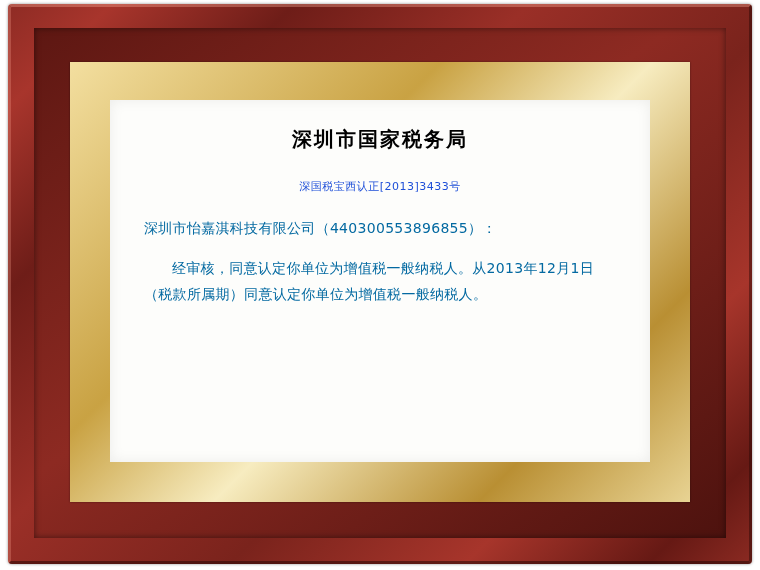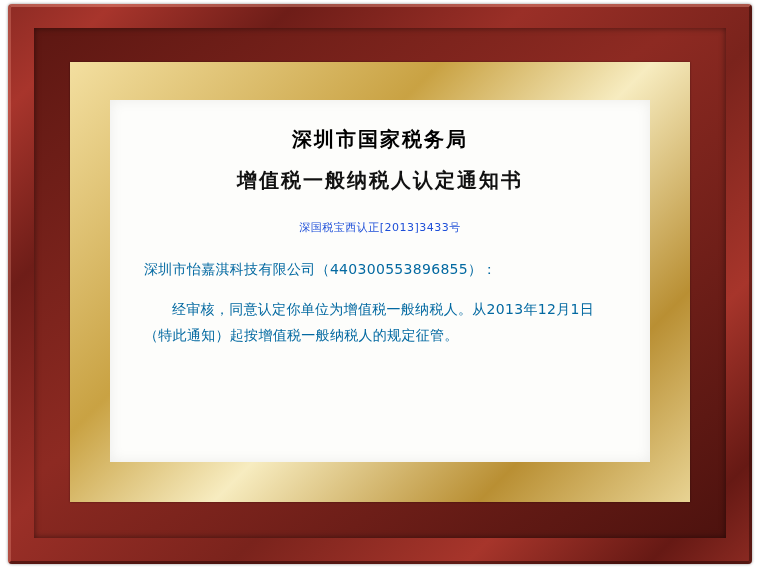--- a/index.html
+++ b/index.html
@@ -127,28 +127,27 @@
 <div class="frame-outer">
   <div class="frame-bevel-hl"></div>
   <div class="frame-inner-dark">
     <div class="frame-gold">
       <div class="paper">
 
         <div class="doc">
 
           <div class="doc-title">深圳市国家税务局</div>
 
-          <div class="doc-subtitle">增值税一般纳税人认定通知书</div>
 
           <div class="doc-docnum">深国税宝西认正[2013]3433号</div>
 
           <div class="doc-body">
             <div class="doc-addressee">深圳市怡嘉淇科技有限公司（440300553896855）：</div>
 
-            <div class="doc-para">经审核，同意认定你单位为增值税一般纳税人。从2013年12月1日（特此通知）起按增值税一般纳税人的规定征管。</div>
+            <div class="doc-para">经审核，同意认定你单位为增值税一般纳税人。从2013年12月1日（税款所属期）同意认定你单位为增值税一般纳税人。</div>
 
           </div>
 
         </div>
       </div>
     </div>
   </div>
 </div>
 
 </body></html>

